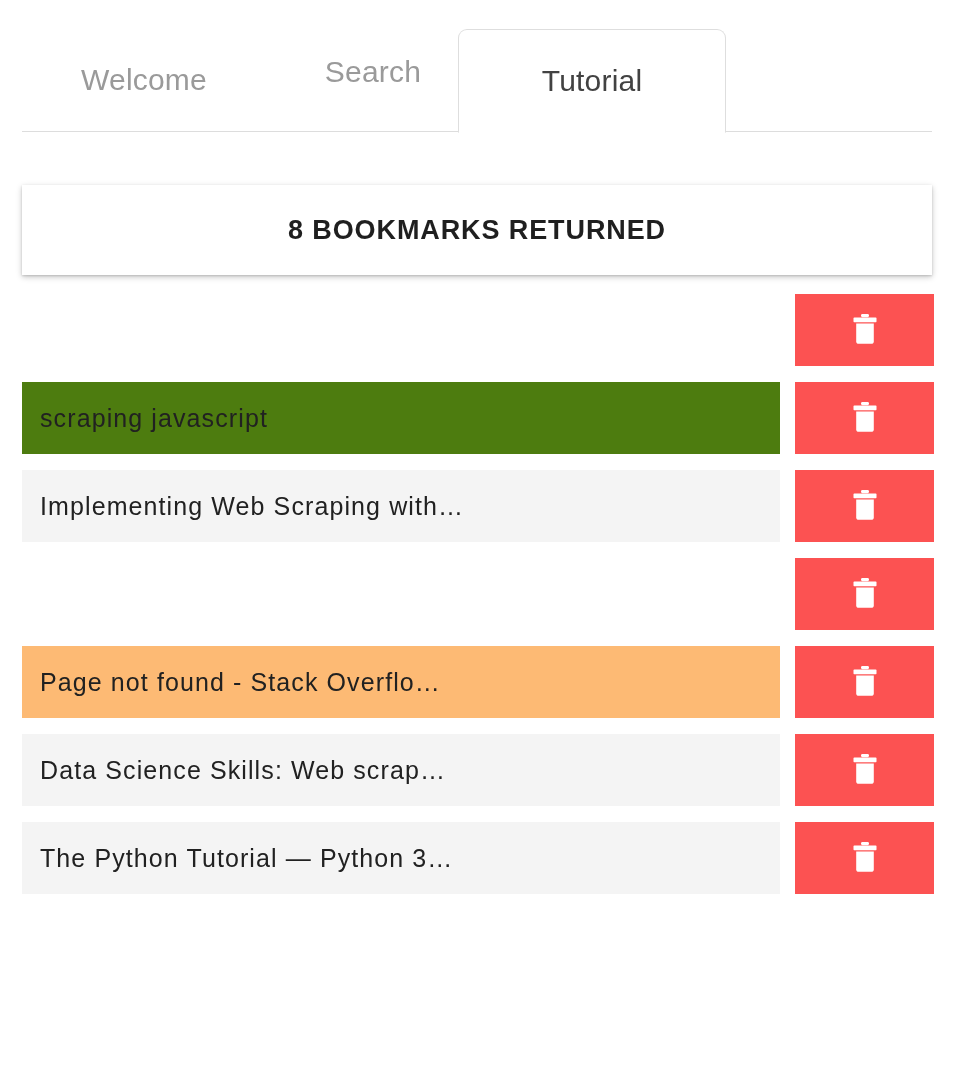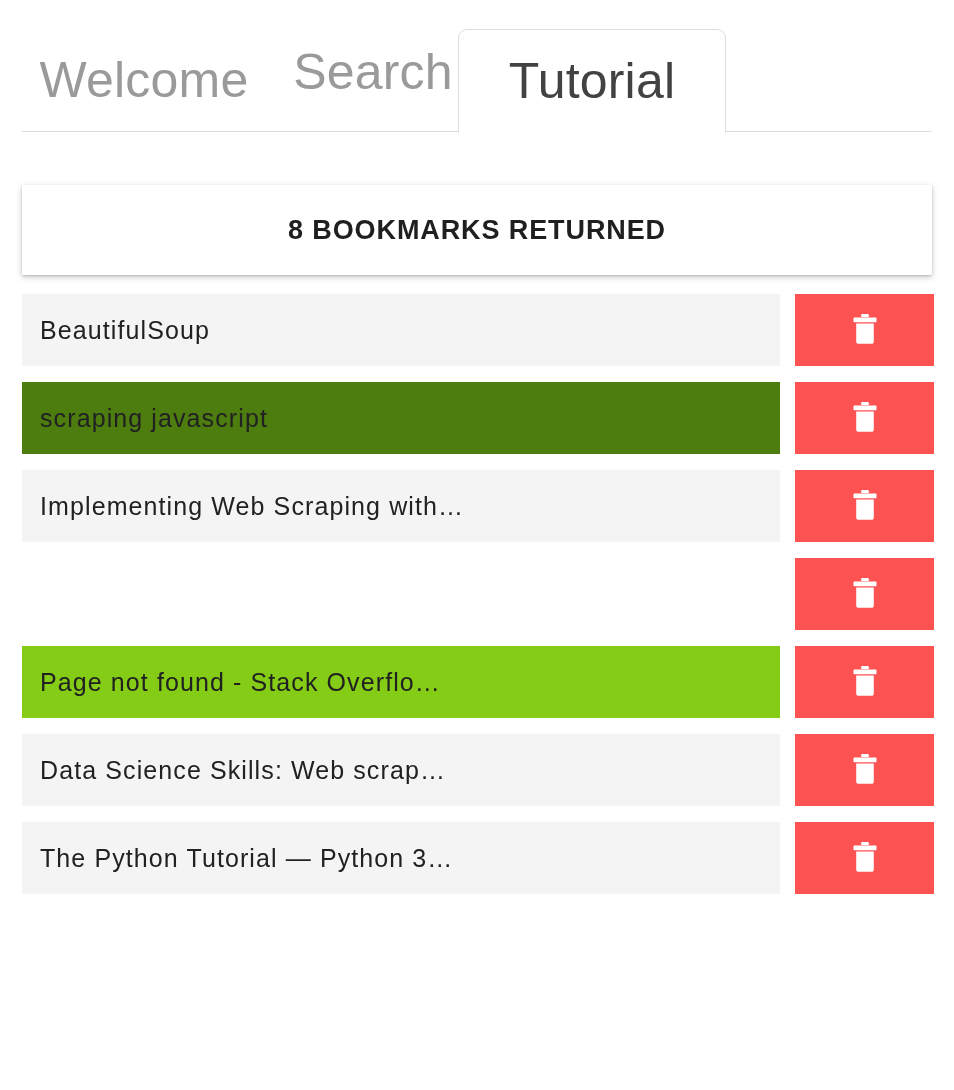--- a/index.html
+++ b/index.html
@@ -40,21 +40,21 @@
     display: flex;
     align-items: flex-end;
     height: 132px;
   }
   .tab {
     box-sizing: border-box;
     height: 103px;
     display: flex;
     align-items: center;
     justify-content: center;
-    font-size: 50px;
+    font-size: 30px;
     font-weight: 400;
     letter-spacing: 0.2px;
     color: #9a9a9a;
     background: transparent;
     border: 1px solid transparent;
     cursor: pointer;
     user-select: none;
     white-space: nowrap;
   }
   .tab-welcome { width: 288px; padding-bottom: 2px; }
@@ -166,23 +166,20 @@
   </div>
   <div class="tabbar-rule"></div>
 </div>
 
 <div class="header-card">
   <div class="header-title">8 BOOKMARKS RETURNED</div>
 </div>
 
 <div class="list" id="bookmark-list">
   <div class="row">
-    <div class="row-label" style="background: rgb(244, 244, 244);">
-      <span>BeautifulSoup</span>
-    </div>
     <button class="row-delete" style="background: rgb(252, 82, 82);">
       <svg class="trash-icon" viewBox="0 0 26 32" aria-hidden="true" focusable="false">
         <rect x="9" y="0" width="8" height="3.2" rx="1.4" fill="#ffffff"></rect>
         <rect x="1.5" y="3.6" width="23" height="4.6" rx="0.8" fill="#ffffff"></rect>
         <path d="M4.2 9.4 h17.6 v17.8 a2.6 2.6 0 0 1 -2.6 2.6 h-12.4 a2.6 2.6 0 0 1 -2.6 -2.6 z" fill="#ffffff"></path>
       </svg>
     </button>
   </div>
 
   <div class="row">
@@ -216,21 +213,21 @@
     <button class="row-delete" style="background: rgb(252, 82, 82);">
       <svg class="trash-icon" viewBox="0 0 26 32" aria-hidden="true" focusable="false">
         <rect x="9" y="0" width="8" height="3.2" rx="1.4" fill="#ffffff"></rect>
         <rect x="1.5" y="3.6" width="23" height="4.6" rx="0.8" fill="#ffffff"></rect>
         <path d="M4.2 9.4 h17.6 v17.8 a2.6 2.6 0 0 1 -2.6 2.6 h-12.4 a2.6 2.6 0 0 1 -2.6 -2.6 z" fill="#ffffff"></path>
       </svg>
     </button>
   </div>
 
   <div class="row">
-    <div class="row-label" style="background: #84cc16; text-align: center;">
+    <div class="row-label" style="background: #fdba74; text-align: center;">
       <span>Page not found - Stack Overflo…</span>
     </div>
     <button class="row-delete" style="background: rgb(252, 82, 82);">
       <svg class="trash-icon" viewBox="0 0 26 32" aria-hidden="true" focusable="false">
         <rect x="9" y="0" width="8" height="3.2" rx="1.4" fill="#ffffff"></rect>
         <rect x="1.5" y="3.6" width="23" height="4.6" rx="0.8" fill="#ffffff"></rect>
         <path d="M4.2 9.4 h17.6 v17.8 a2.6 2.6 0 0 1 -2.6 2.6 h-12.4 a2.6 2.6 0 0 1 -2.6 -2.6 z" fill="#ffffff"></path>
       </svg>
     </button>
   </div>

